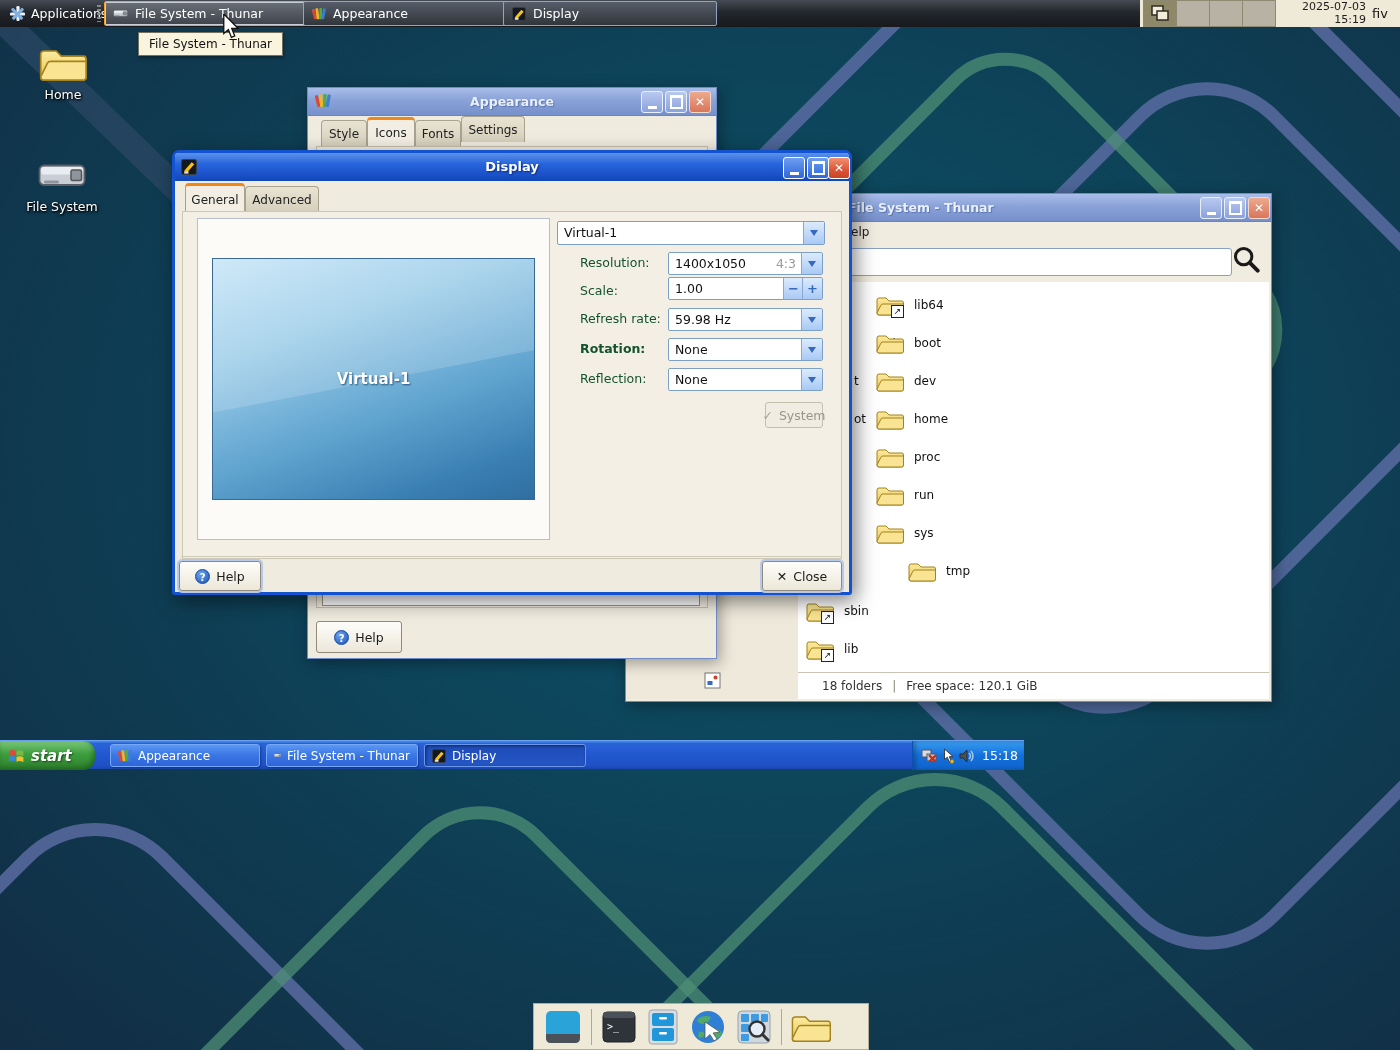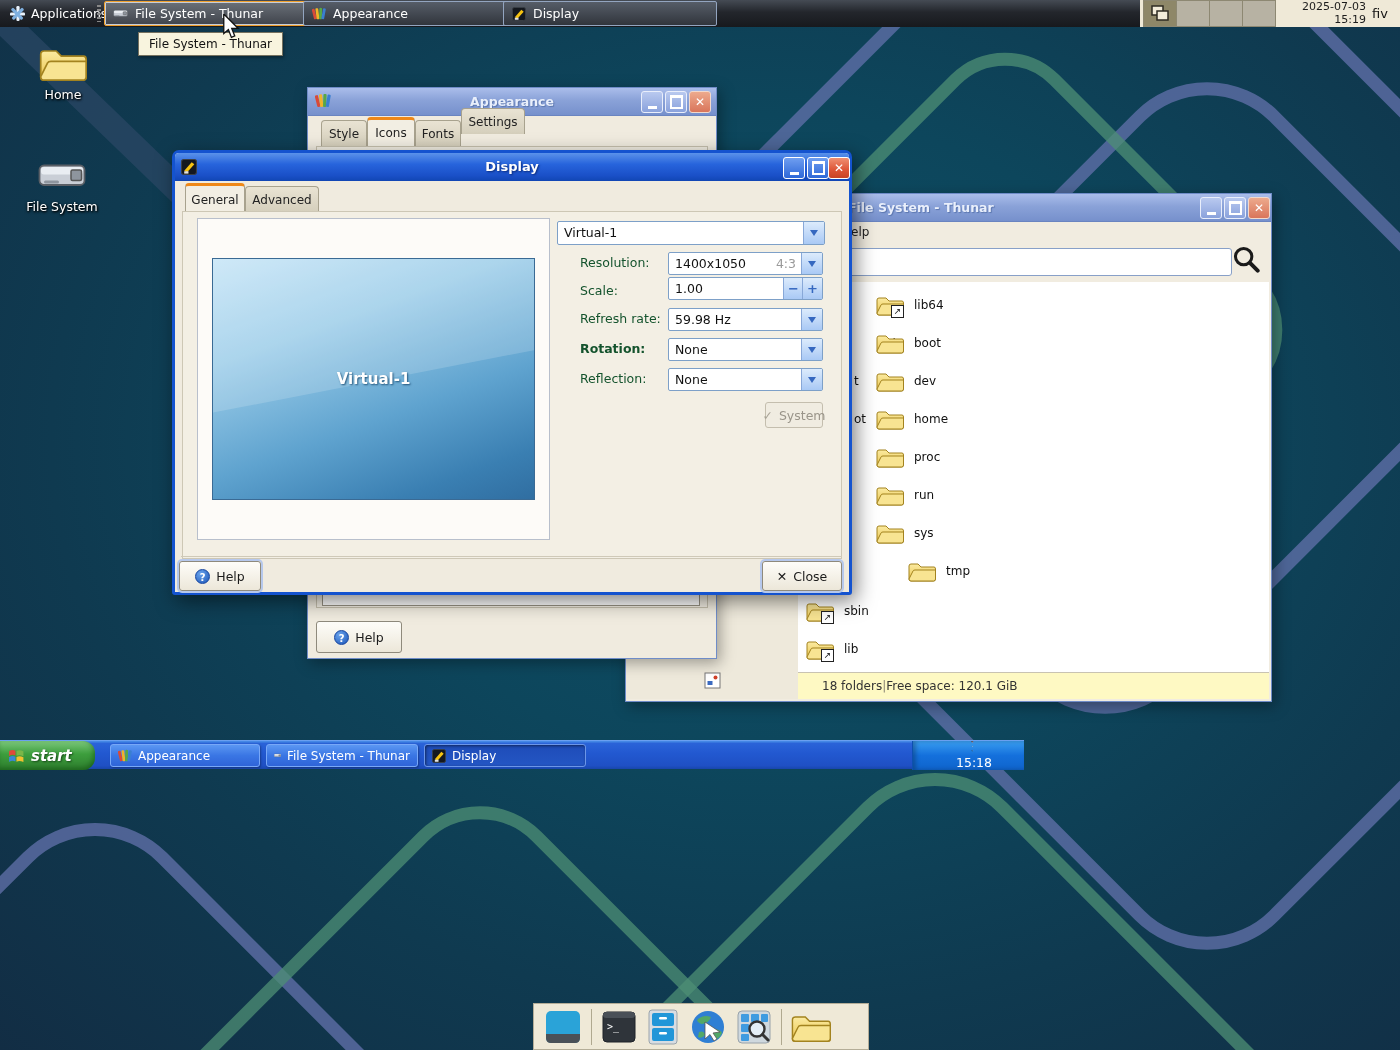--- a/index.html
+++ b/index.html
@@ -47,22 +47,22 @@
   .tab{position:absolute;display:flex;align-items:center;justify-content:center;font-size:12px;color:#222;
     background:linear-gradient(#e9e3d3,#d5cfbc);border:1px solid #a8a28e;border-bottom:none;border-radius:4px 4px 0 0;}
   .tab.sel{background:#f2eee3;border-top:3px solid #ef8818;font-size:12px;}
   
   #thunar{left:625px;top:193px;width:645px;height:507px;z-index:10;border:1px solid #6f8cc8;background:#f1ece0;}
   #thunar .t-title-label{position:absolute;left:222px;top:6px;font-weight:bold;font-size:12.5px;color:#e9effb;text-shadow:1px 1px 1px #5b76ae;white-space:nowrap;}
   .t-menu-item{position:absolute;top:27px;height:23px;line-height:23px;font-size:12px;color:#222;padding:0 4px;}
   #t-entry{left:8px;top:54px;width:592px;height:24px;background:#fff;border:1px solid #88a0c8;border-radius:3px;}
   #t-side{left:0;top:88px;width:172px;height:417px;background:#eee9db;border-right:1px solid #c9c3b2;}
   #t-view{left:172px;top:88px;width:471px;height:390px;background:#fff;}
-  #t-status{left:172px;top:478px;width:471px;height:27px;background:#fef9c3;border-top:1px solid #c9c3b2;
-    display:flex;align-items:center;padding-left:24px;font-size:12px;color:#333;box-sizing:border-box;}
+  #t-status{left:172px;top:478px;width:471px;height:27px;background:#ffffff;border-top:1px solid #c9c3b2;
+    display:flex;align-items:center;padding-left:24px;gap:10px;font-size:12px;color:#333;box-sizing:border-box;}
   .titem{position:absolute;display:flex;align-items:center;gap:10px;font-size:12px;color:#111;}
   .ficon{position:relative;width:28px;height:22px;}
   .emb{position:absolute;left:15px;top:11px;width:11px;height:11px;background:#fff;border:1px solid #222;
     font-size:9px;line-height:10px;text-align:center;color:#111;}
   .tfrag{position:absolute;font-size:12px;color:#111;line-height:22px;}
   
   #appearance{left:307px;top:87px;width:408px;height:570px;z-index:20;border:1px solid #6f8cc8;background:#f0ebdf;}
   #ap-frame{left:8px;top:58px;width:390px;height:460px;background:#f2eee3;border:1px solid #c6c0ae;}
   #ap-list{left:14px;top:70px;width:376px;height:446px;background:#fff;border:1px solid #979284;}
   #ap-help{left:8px;top:533px;width:84px;height:30px;}
@@ -98,21 +98,21 @@
   #taskbar{left:0;top:740px;width:1024px;height:29px;z-index:40;
     background:linear-gradient(180deg,#4a90e8 0%,#2a63d8 9%,#2258d0 45%,#1f50c4 88%,#1846ac);border-top:1px solid #6aa0f0;box-sizing:border-box;}
   #start-btn{left:0;top:0;width:95px;height:29px;border-radius:0 12px 12px 0;display:flex;align-items:center;gap:6px;padding-left:8px;
     background:linear-gradient(180deg,#7cc87c,#3d9e3d 45%,#2e7e2e);box-shadow:inset -2px -2px 5px rgba(0,60,0,.4);box-sizing:border-box;}
   #start-btn .stxt{color:#fff;font-weight:bold;font-style:italic;font-size:15px;text-shadow:1px 1px 2px #1a4a1a;}
   .tb-btn{top:3px;height:23px;display:flex;align-items:center;gap:6px;padding:0 7px;color:#fff;font-size:12px;border-radius:3px;
     background:linear-gradient(#5b97f2,#3a76e4 50%,#2f64d8);border:1px solid #78a8f8;box-shadow:1px 1px 2px rgba(0,0,0,.3);
     white-space:nowrap;overflow:hidden;box-sizing:border-box;}
   .tb-btn.pressed{background:linear-gradient(#1e4cb8,#2456c4);border:1px solid #6c96e8;box-shadow:inset 1px 1px 3px rgba(0,0,0,.5);}
   #tray{left:912px;top:0;width:112px;height:29px;display:flex;align-items:center;gap:3px;padding-left:8px;box-sizing:border-box;
-    background:linear-gradient(180deg,#3a9ef0,#1470dc 50%,#0f64cc);border-left:1px solid #0c50b0;box-shadow:inset 3px 0 4px rgba(0,0,0,.25);flex-direction:column;}
+    background:linear-gradient(180deg,#3a9ef0,#1470dc 50%,#0f64cc);border-left:1px solid #0c50b0;box-shadow:inset 3px 0 4px rgba(0,0,0,.25);}
   #tray .ttime{color:#fff;font-size:12.5px;margin-left:3px;}
   
   #dock{left:533px;top:1003px;width:336px;height:47px;background:#efe9d7;border:1px solid #b4ad97;z-index:15;
     display:flex;align-items:center;gap:9px;padding:0 10px;box-sizing:border-box;}
   .dsep{width:1px;height:36px;background:#b0a990;}
   #cursor{left:222px;top:14px;z-index:60;}
 </style>
 </head>
 <body>
 
@@ -332,21 +332,21 @@
     <span class="wbtn b-blue" style="left:357px;">
         <span class="g-max"></span>
       </span>
     <span class="wbtn b-red" style="left:381px;">
         <span class="g-x">✕</span>
       </span>
   </div>
   <div class="tab" style="left:13px;top:32px;width:44px;height:25px;">Style</div>
   <div class="tab sel" style="left:59px;top:29px;width:46px;height:26px;">Icons</div>
   <div class="tab" style="left:107px;top:32px;width:44px;height:25px;">Fonts</div>
-  <div class="tab" style="left:153px;top:20px;width:62px;height:25px;">Settings</div>
+  <div class="tab" style="left:153px;top:28px;width:62px;height:25px;">Settings</div>
   <div class="abs" id="ap-frame"></div>
   <div class="abs" id="ap-list"></div>
   <div class="abs gtkbtn" id="ap-help">
     <span class="qicon">?</span>
     <span>Help</span>
   </div>
 </div>
 
 <div class="abs" id="display">
   <div class="dtbar">

